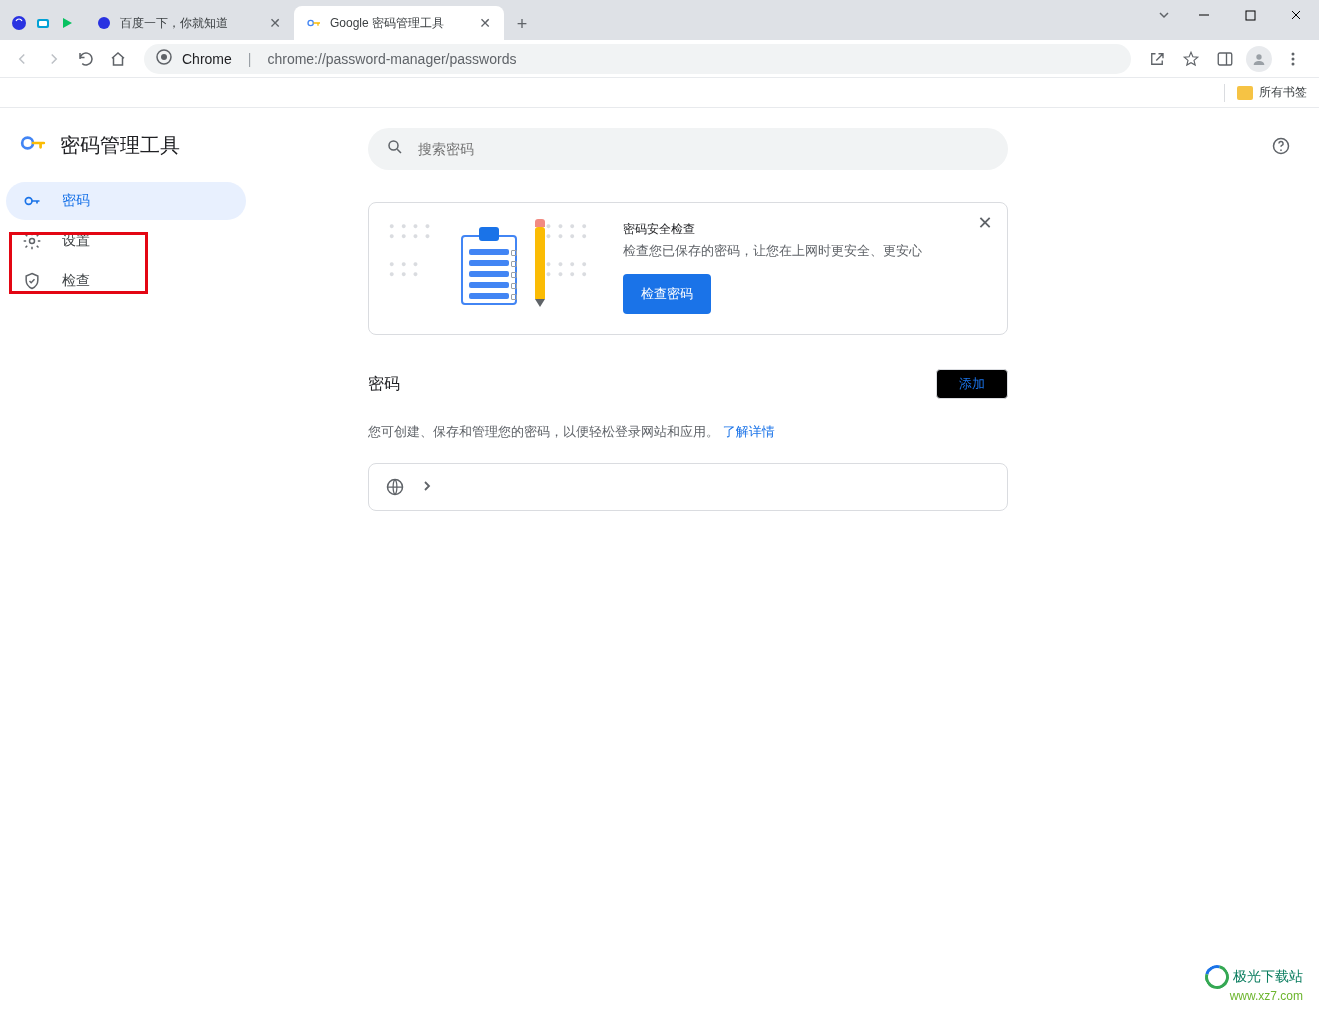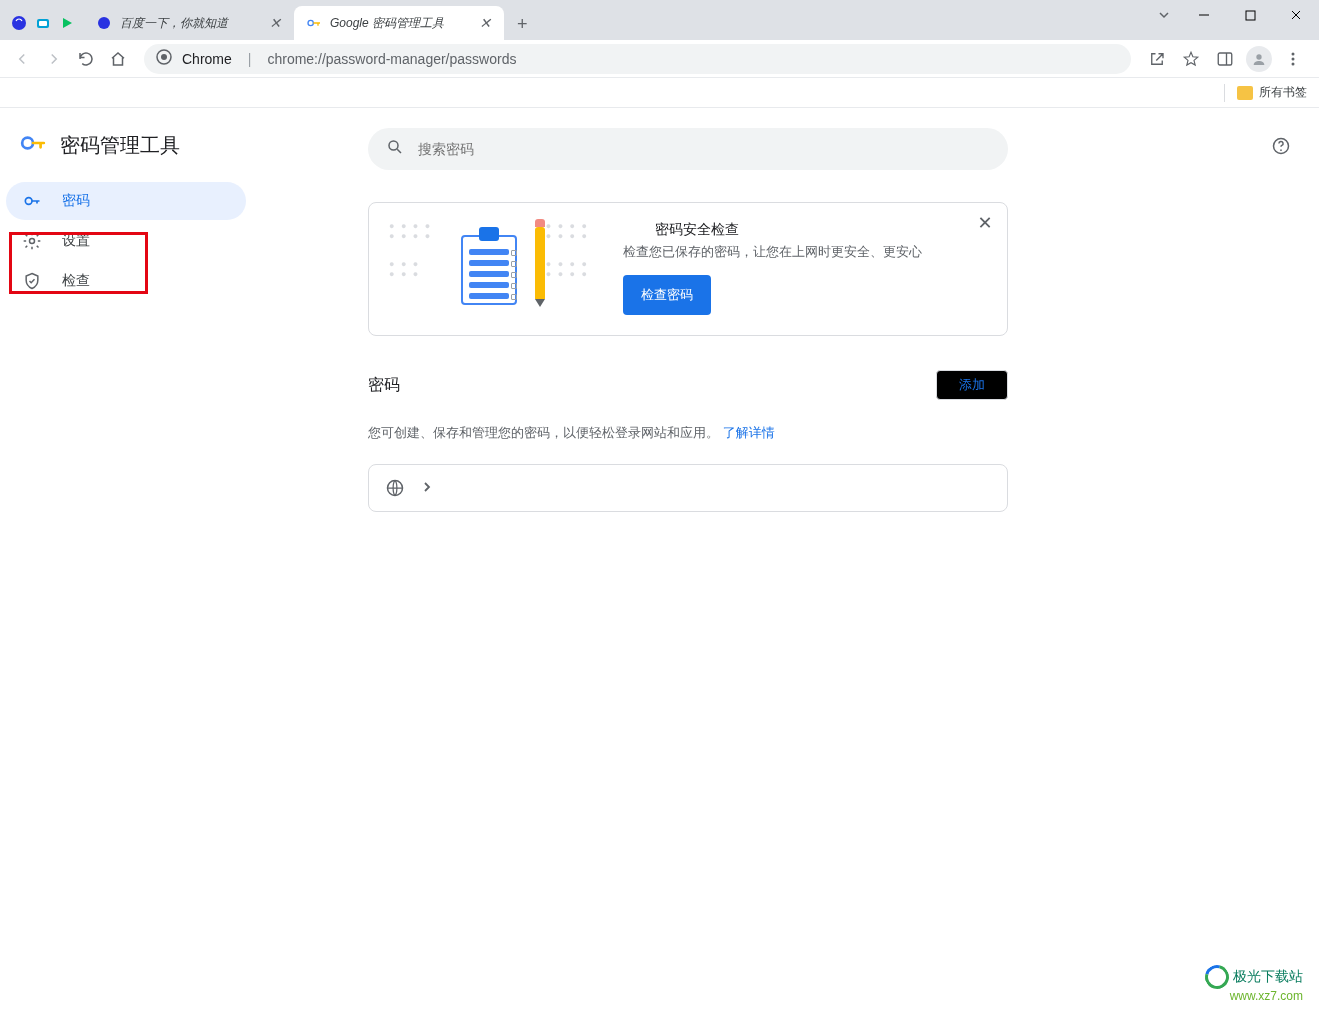--- a/index.html
+++ b/index.html
@@ -16,21 +16,21 @@
     .titlebar {
       height: 40px;
       background: #dee1e6;
       display: flex;
       align-items: flex-end;
       padding-left: 10px;
       position: relative;
     }
     .tb-icons { display: flex; gap: 6px; align-items: center; padding-bottom: 8px; margin-right: 8px;}
     .tb-icon { width: 18px; height: 18px; display:flex; align-items:center; justify-content:center;}
-    .tabs { display: flex; align-items: flex-end; height: 100%; font-style: italic; }
+    .tabs { display: flex; align-items: flex-end; height: 100%; }
     .tab {
       display: flex; align-items: center; gap: 8px;
       height: 34px; padding: 0 12px;
       font-size: 12px; color: #3c4043;
       border-radius: 8px 8px 0 0;
       min-width: 210px;
       max-width: 240px;
       position: relative;
     }
     .tab.active { background: #fff; }
@@ -103,21 +103,21 @@
     }
     .searchbox input { border:none; background:transparent; outline:none; font-size:14px; flex:1; color:#202124;}
     
     .card {
       width:640px; margin-top:32px; border:1px solid #dadce0; border-radius:8px;
       padding:18px 20px 20px 20px; display:flex; gap:34px; position:relative;
     }
     .card-ill { width:200px; height:90px; display:flex; align-items:center; justify-content:center; position:relative;}
     .card-close { position:absolute; right:12px; top:10px; width:20px; height:20px; color:#5f6368; display:flex; align-items:center; justify-content:center; font-size:18px; cursor:pointer;}
     .card-body { flex:1;}
-    .card-title { font-size:14px; color:#202124; margin-bottom:4px;margin-left:32px;}
+    .card-title { font-size:12px; color:#202124; margin-bottom:4px;}
     .card-desc { font-size:13px; color:#5f6368; margin-bottom:14px;}
     .btn-primary {
       display:inline-flex; align-items:center; justify-content:center;
       background:#1a73e8; color:#fff; border:none; border-radius:4px;
       font-size:13px; height:40px; padding:0 18px; cursor:pointer;
     }
     
     .section-head {
       width:640px; margin-top:34px; display:flex; align-items:center; justify-content:space-between;
     }

